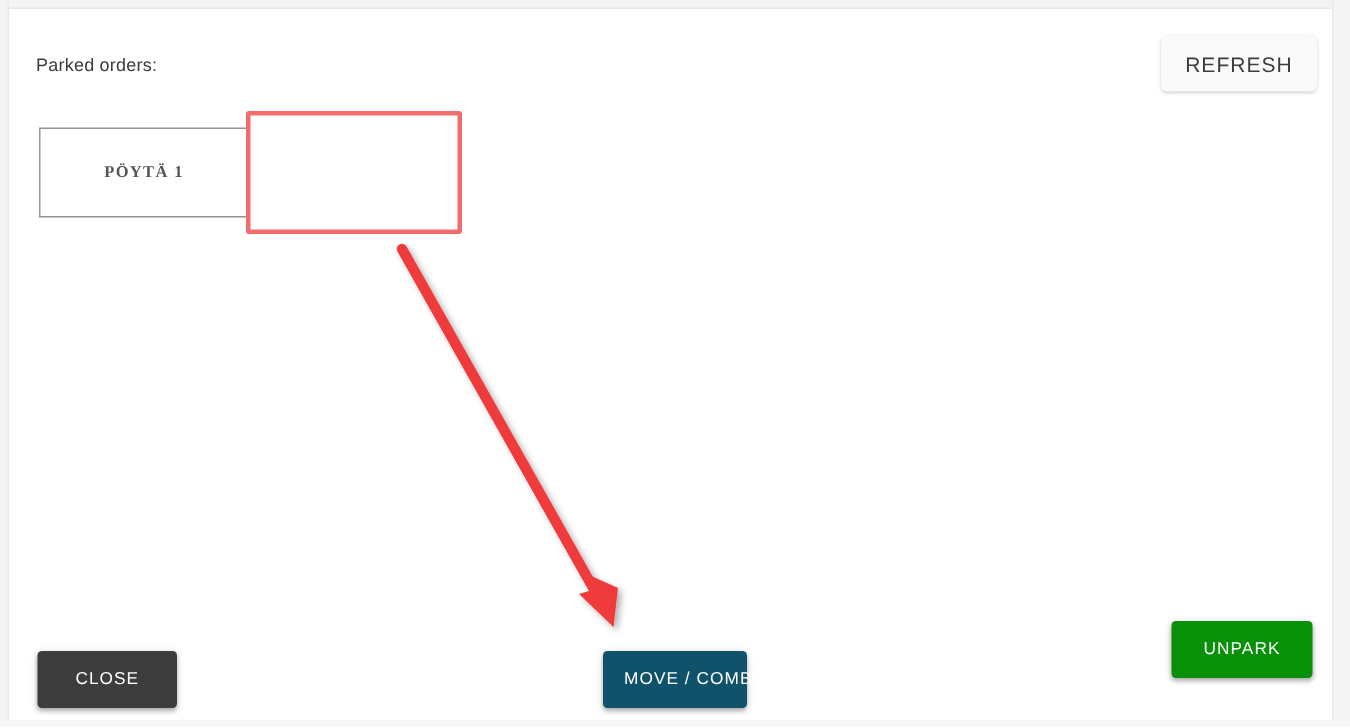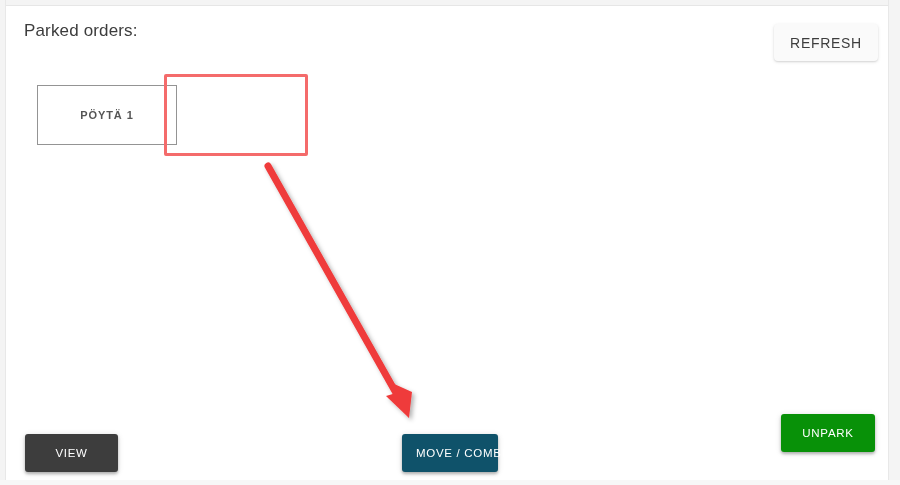--- a/index.html
+++ b/index.html
@@ -50,22 +50,22 @@
     left: 0; bottom: 0;
     width: 900px; height: 5px;
     background: #f7f7f7;
     box-sizing: border-box;
   }
 
   
   .parked-label {
     position: absolute;
     left: 24px;
-    top: 21px;
-    font-size: 17px;
+    top: 36px;
+    font-size: 12px;
     color: #3c3c3c;
     letter-spacing: 0.15px;
     white-space: nowrap;
   }
 
   .top-actions {
     position: absolute;
     right: 22px;
     top: 24px;
     display: flex;
@@ -84,24 +84,25 @@
     font-weight: 500;
     letter-spacing: 0.7px;
     cursor: pointer;
     padding: 0 16px;
     white-space: nowrap;
   }
 
   
   .tiles {
     position: absolute;
-    left: 37px;
+    left: 26px;
     top: 85px;
     display: flex;
     gap: 20px;
+    font-family: Liberation Serif, serif;
   }
   .tile {
     width: 140px;
     height: 60px;
     display: flex;
     align-items: center;
     justify-content: center;
     border: 1px solid #949494;
     background: #ffffff;
     color: #555555;
@@ -186,21 +187,21 @@
   <div class="top-actions">
     <button class="flat-btn">REFRESH</button>
   </div>
 
   <div class="tiles">
     <div class="tile">
       <span>PÖYTÄ 1</span>
     </div>
   </div>
 
-  <button class="bottom-btn btn-close">VIEW</button>
+  <button class="bottom-btn btn-close">CLOSE</button>
   <button class="bottom-btn btn-move">MOVE / COMBINE</button>
   <button class="bottom-btn btn-unpark">UNPARK</button>
 
   <div class="annotation-layer">
     <div class="anno-box"></div>
 
     <svg width="900" height="485" viewBox="0 0 900 485" style="position:absolute;left:0;top:0;">
       <defs>
         <filter id="arrowShadow" x="-40%" y="-40%" width="190%" height="190%">
           <feDropShadow dx="2.5" dy="2.5" stdDeviation="2.2" flood-color="#000000" flood-opacity="0.30"></feDropShadow>

